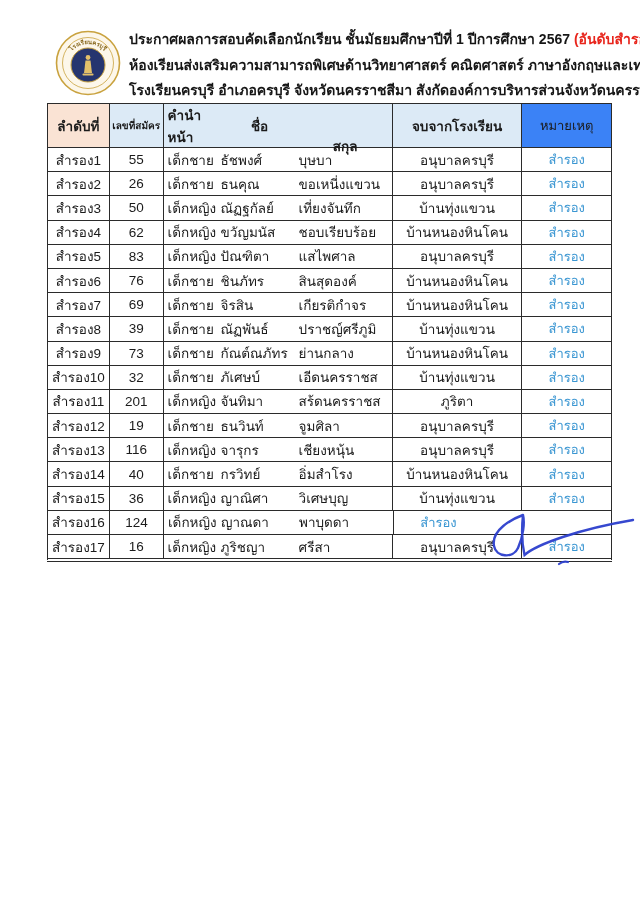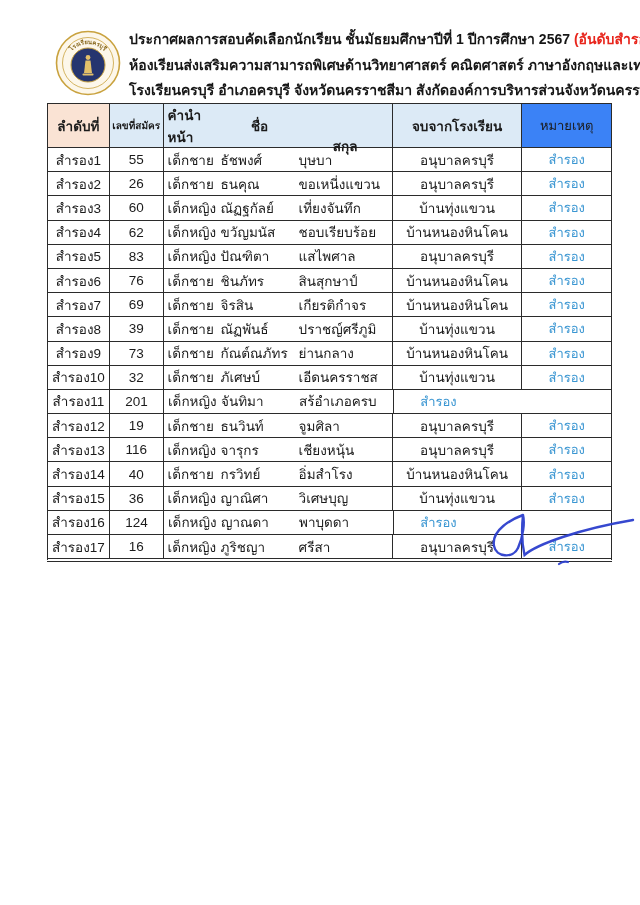--- a/index.html
+++ b/index.html
@@ -141,21 +141,21 @@
           <span class="sub-first">ธนคุณ</span>
           <span class="sub-last">ขอเหนี่งแขวน</span>
         </div>
       </div>
       <div class="cell col-school">อนุบาลครบุรี</div>
       <div class="cell col-remark">สำรอง</div>
     </div>
 
     <div class="trow">
       <div class="cell col-rank">สำรอง3</div>
-      <div class="cell col-no">60</div>
+      <div class="cell col-no">50</div>
       <div class="cell col-name">
         <div class="name-sub">
           <span class="sub-prefix">เด็กหญิง</span>
           <span class="sub-first">ณัฏฐกัลย์</span>
           <span class="sub-last">เที่ยงจันทึก</span>
         </div>
       </div>
       <div class="cell col-school">บ้านทุ่งแขวน</div>
       <div class="cell col-remark">สำรอง</div>
     </div>
@@ -188,21 +188,21 @@
       <div class="cell col-remark">สำรอง</div>
     </div>
 
     <div class="trow">
       <div class="cell col-rank">สำรอง6</div>
       <div class="cell col-no">76</div>
       <div class="cell col-name">
         <div class="name-sub">
           <span class="sub-prefix">เด็กชาย</span>
           <span class="sub-first">ชินภัทร</span>
-          <span class="sub-last">สินสุกษาป์</span>
+          <span class="sub-last">สินสุดองค์</span>
         </div>
       </div>
       <div class="cell col-school">บ้านหนองหินโคน</div>
       <div class="cell col-remark">สำรอง</div>
     </div>
 
     <div class="trow">
       <div class="cell col-rank">สำรอง7</div>
       <div class="cell col-no">69</div>
       <div class="cell col-name">
@@ -258,23 +258,24 @@
       <div class="cell col-remark">สำรอง</div>
     </div>
 
     <div class="trow">
       <div class="cell col-rank">สำรอง11</div>
       <div class="cell col-no">201</div>
       <div class="cell col-name">
         <div class="name-sub">
           <span class="sub-prefix">เด็กหญิง</span>
           <span class="sub-first">จันทิมา</span>
-          <span class="sub-last">สร้อำเภอครบ</span>
-        </div>
-      </div>
+          <span class="sub-last">สร้ดนครราชส</span>
+        </div>
+      </div>
+      <div class="cell col-school">ภูริตา</div>
       <div class="cell col-remark">สำรอง</div>
     </div>
 
     <div class="trow">
       <div class="cell col-rank">สำรอง12</div>
       <div class="cell col-no">19</div>
       <div class="cell col-name">
         <div class="name-sub">
           <span class="sub-prefix">เด็กชาย</span>
           <span class="sub-first">ธนวินท์</span>

